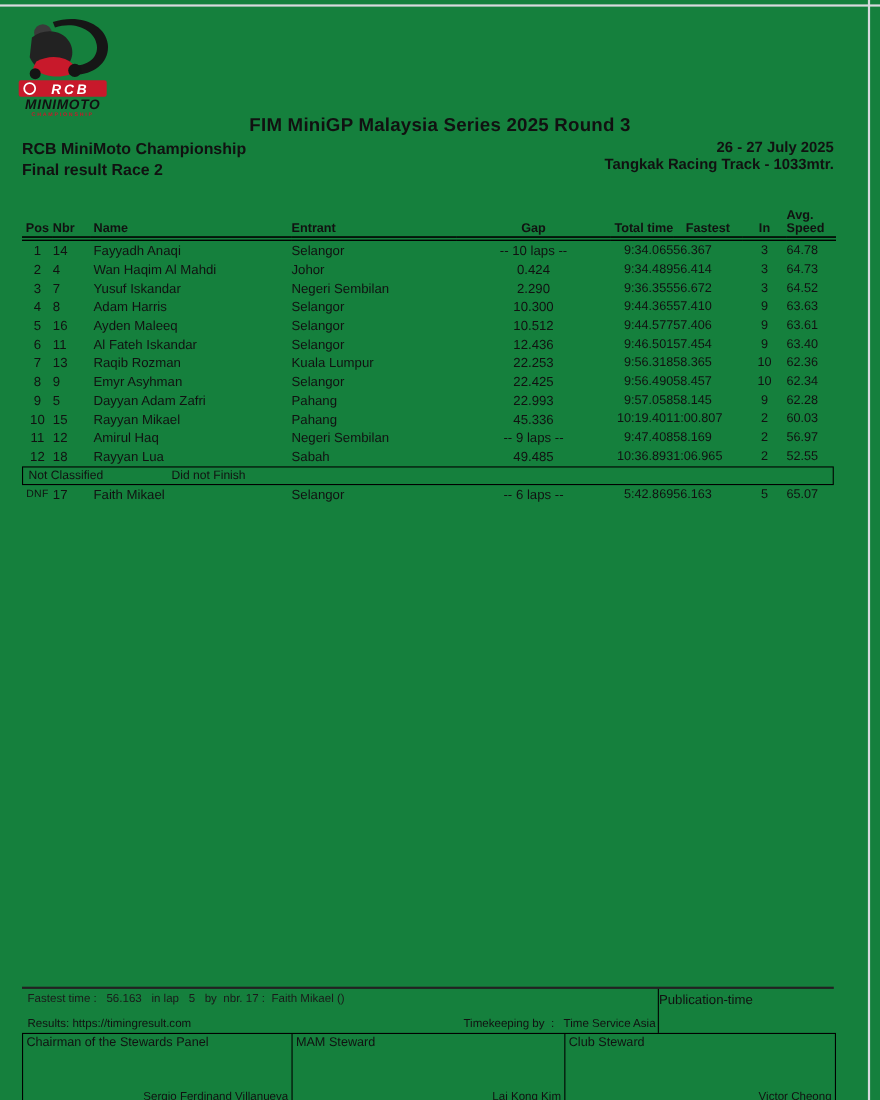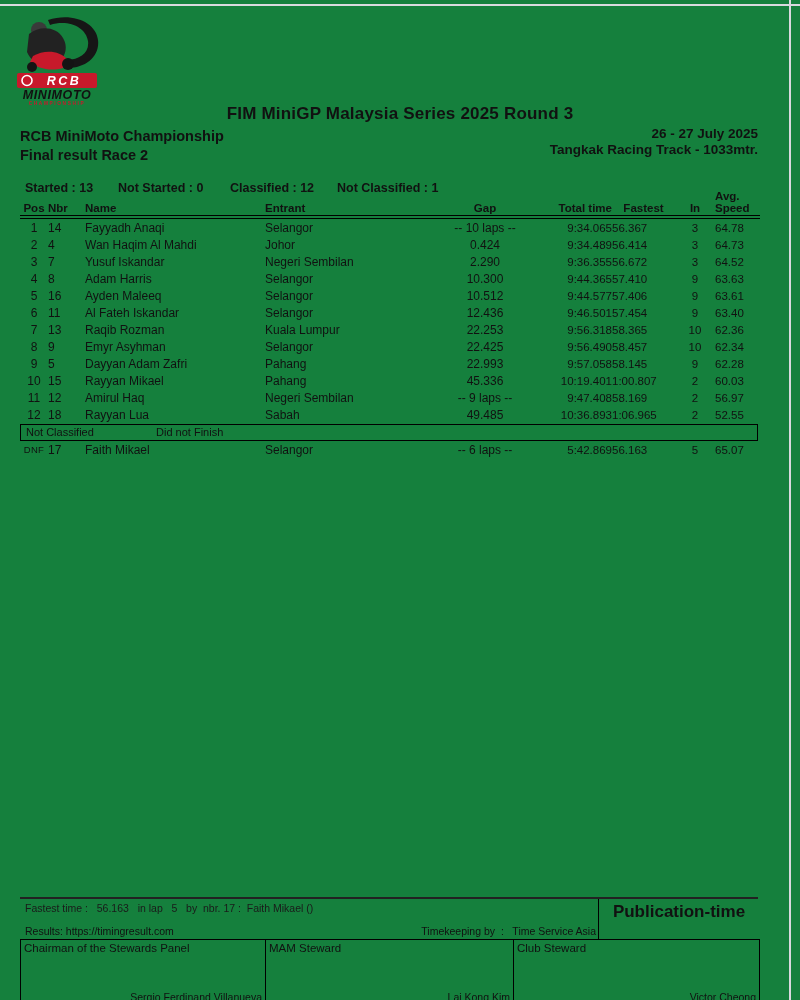--- a/index.html
+++ b/index.html
@@ -47,21 +47,21 @@
   .nc-bar .nc-label{position:absolute;left:5px;top:1px;}
   .nc-bar .nc-status{position:absolute;left:135px;top:1px;}
 
   table.dnf{position:absolute;left:20px;top:441px;width:740px;border-collapse:collapse;table-layout:fixed;}
   table.dnf td{font-size:12px;height:17px;padding:0;white-space:nowrap;}
   table.dnf .col-pos{font-size:9.5px !important;letter-spacing:.3px;}
 
   .foot-rule{position:absolute;left:20px;top:897px;width:738px;height:2px;background:#222;}
   .fastest-line{position:absolute;left:25px;top:902px;font-size:10.5px;white-space:pre;color:#1a1a1a;}
   .pub-box{position:absolute;left:598px;top:899px;width:160px;height:40px;border-left:1.5px solid #000;}
-  .pub-box .pub-label{display:block;text-align:center;font-size:17px;font-weight:bold;margin-top:3px;}
+  .pub-box .pub-label{display:block;text-align:left;font-size:12px;font-weight:normal;margin-top:3px;}
   .results-url{position:absolute;left:25px;top:925px;font-size:10.5px;}
   .timekeeping{position:absolute;left:300px;top:925px;width:296px;text-align:right;font-size:10.5px;white-space:pre;}
 
   .steward-table{position:absolute;left:20px;top:939px;width:738px;height:70px;
     border:1.5px solid #000;display:flex;}
   .steward-cell{position:relative;height:100%;box-sizing:border-box;}
   .steward-cell.s1{width:245px;border-right:1px solid #000;}
   .steward-cell.s2{width:248px;border-right:1px solid #000;}
   .steward-cell.s3{flex:1;}
   .steward-label{position:absolute;left:3px;top:2px;font-size:11.5px;}
@@ -91,26 +91,20 @@
   <div class="event-title">FIM MiniGP Malaysia Series 2025 Round 3</div>
   <div class="champ-block">
     <div>RCB MiniMoto Championship</div>
     <div>Final result Race 2</div>
   </div>
   <div class="date-block">
     <div>26 - 27 July 2025</div>
     <div>Tangkak Racing Track - 1033mtr.</div>
   </div>
 
-  <div class="stats">
-    <span class="stat-1">Started : 13</span>
-    <span class="stat-2">Not Started : 0</span>
-    <span class="stat-3">Classified : 12</span>
-    <span class="stat-4">Not Classified : 1</span>
-  </div>
 
   <table class="results">
     <colgroup>
       <col class="c-pos">
         <col class="c-nbr">
         <col class="c-name">
         <col class="c-entrant">
       <col class="c-gap">
         <col class="c-total">
         <col class="c-fastest">

